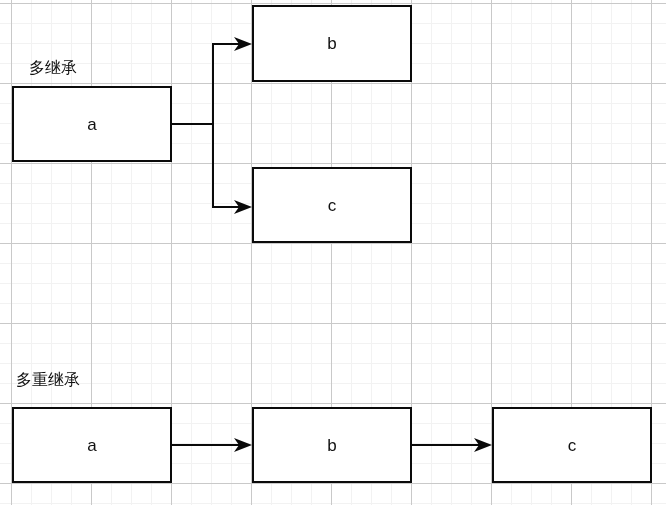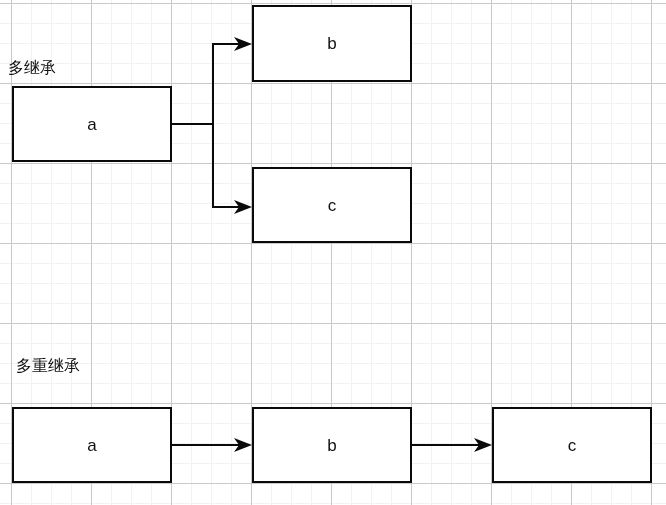--- a/index.html
+++ b/index.html
@@ -78,25 +78,25 @@
     <path class="edge-path" d="M 213 124 L 213 207 L 243 207"></path>
     <polygon class="arrow-head" points="252,207 234,200 239,207 234,214"></polygon>
 
     <path class="edge-path" d="M 172 445 L 243 445"></path>
     <polygon class="arrow-head" points="252,445 234,438 239,445 234,452"></polygon>
 
     <path class="edge-path" d="M 412 445 L 483 445"></path>
     <polygon class="arrow-head" points="492,445 474,438 479,445 474,452"></polygon>
   </svg>
 
-  <div class="section-label" style="left:8px; top:60px;">多继承</div>
+  <div class="section-label" style="left:29px; top:60px;">多继承</div>
 
   <div class="node" style="left:12px; top:86px; width:160px; height:76px;">a</div>
   <div class="node" style="left:252px; top:5px; width:160px; height:77px;">b</div>
   <div class="node" style="left:252px; top:167px; width:160px; height:76px;">c</div>
 
-  <div class="section-label" style="left:16px; top:358px;">多重继承</div>
+  <div class="section-label" style="left:16px; top:372px;">多重继承</div>
 
   <div class="node" style="left:12px; top:407px; width:160px; height:76px;">a</div>
   <div class="node" style="left:252px; top:407px; width:160px; height:76px;">b</div>
   <div class="node" style="left:492px; top:407px; width:160px; height:76px;">c</div>
 
 </div>
 
 </body></html>

